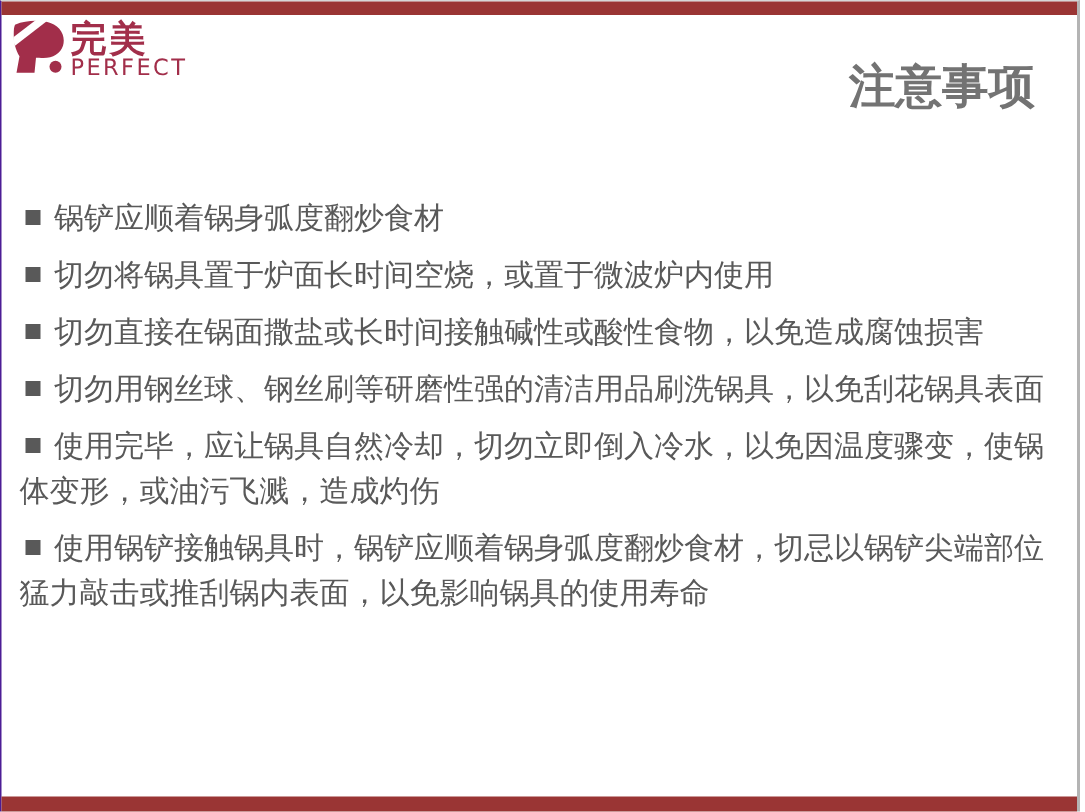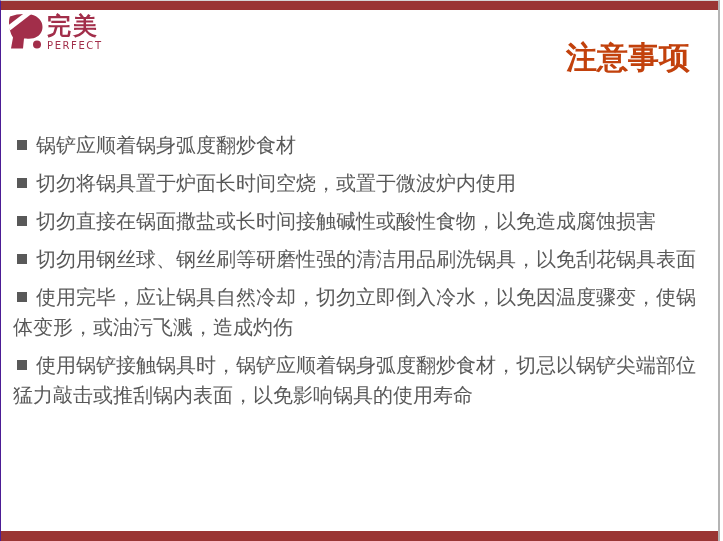--- a/index.html
+++ b/index.html
@@ -61,34 +61,34 @@
     flex-direction: column;
   }
   .logo-cn {
     font-size: 24px;
     font-weight: bold;
     line-height: 26px;
     letter-spacing: 2px;
     white-space: nowrap;
   }
   .logo-en {
-    font-size: 10px;
+    font-size: 15px;
     letter-spacing: 1.6px;
     line-height: 11px;
     margin-top: 1px;
     white-space: nowrap;
   }
   .title {
     position: absolute;
     top: 36px;
     right: 28px;
     margin: 0;
     font-size: 31px;
     font-weight: bold;
-    color: #c2410c;
+    color: #737373;
     white-space: nowrap;
   }
   .notes {
     position: absolute;
     left: 12px;
     top: 129px;
     width: 690px;
     margin: 0;
     padding: 0;
     list-style: none;

